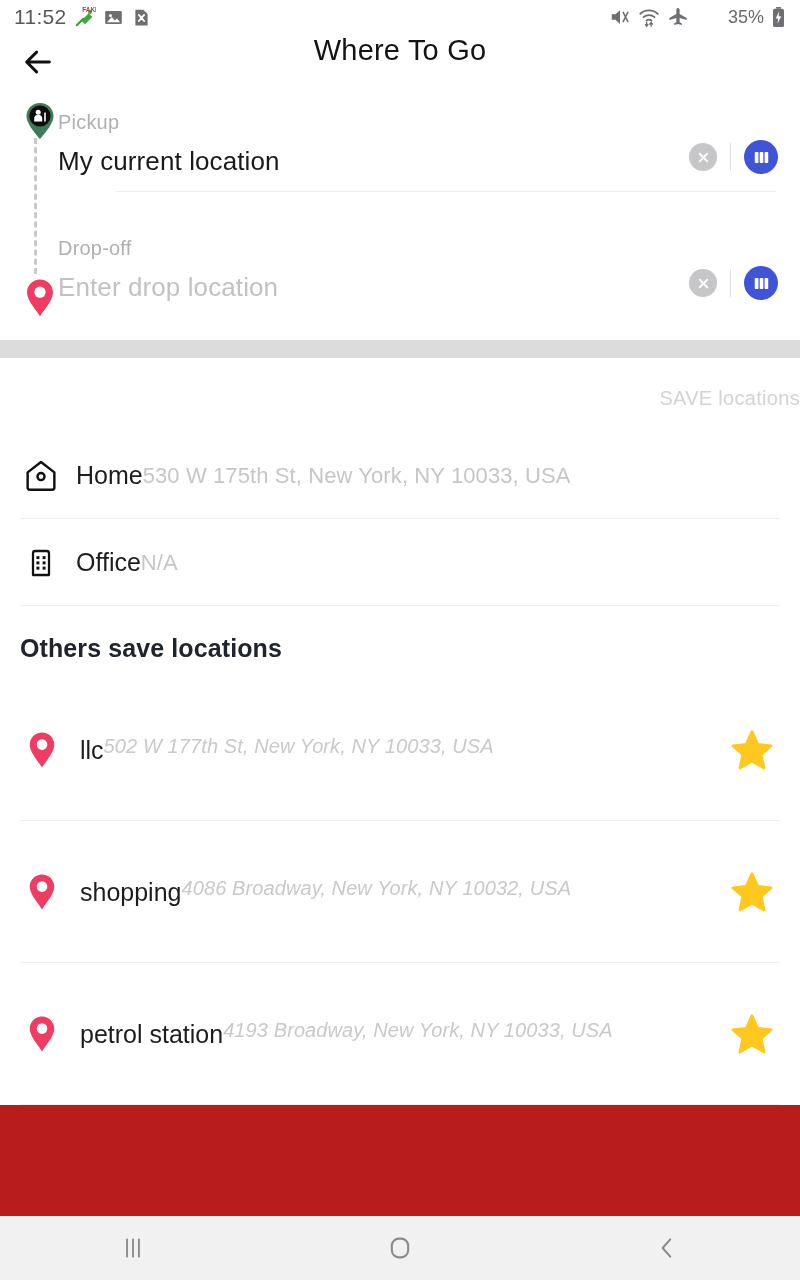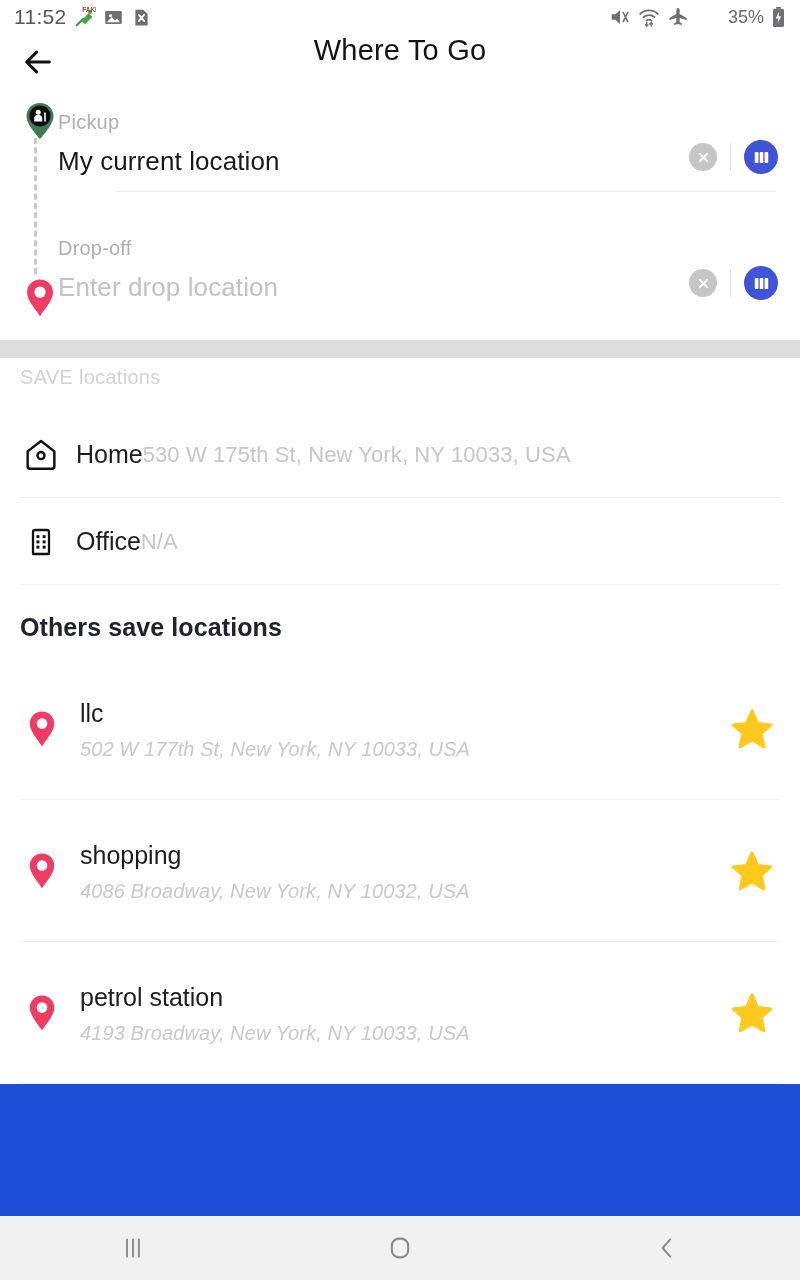--- a/index.html
+++ b/index.html
@@ -2,21 +2,21 @@
 <html><head>
 <meta charset="utf-8">
 <style>
   * { margin:0; padding:0; box-sizing:border-box; }
   html, body {
     width:800px; height:1280px;
     font-family:"Liberation Sans", sans-serif;
     background:#ffffff;
     overflow:hidden;
   }
-  .phone { position:relative; width:800px; height:1280px; background:#1d4ed8; }
+  .phone { position:relative; width:800px; height:1280px; background:#b91c1c; }
 
   
   .statusbar {
     height:34px; display:flex; align-items:center;
     padding:0 14px; background:#fff;
   }
   .sb-left { display:flex; align-items:center; gap:7px; }
   .sb-time { font-size:21px; color:#58585c; letter-spacing:.3px; }
   .sb-right { margin-left:auto; display:flex; align-items:center; gap:7px; }
   .sb-pct { font-size:18px; color:#6a6a6e;margin-left:32px; }
@@ -83,41 +83,41 @@
     position:absolute; left:58px; right:14px; bottom:0;
     height:1px; background:#ececee;
   }
 
   
   .gray-band { height:18px; background:#dcdcdc; }
 
   
   .section { background:#fff; }
   .sec-label-muted {
-    font-size:20px; color:#d3d3d6; padding:8px 0 0 20px; letter-spacing:.3px;
+    font-size:20px; color:#d3d3d6; padding:29px 0 0 20px; letter-spacing:.3px;text-align:right;
   }
   .sec-label-dark {
     font-size:25px; color:#20242e; font-weight:bold;
     padding:28px 6px 0 20px; letter-spacing:.1px;
   }
 
   .srow {
     position:relative; display:flex; align-items:center;
     padding:0 20px 0 20px; height:87px;
   }
   .srow-ico { width:42px; flex:none; display:flex; align-items:center; justify-content:center; }
   .srow-txt { margin-left:14px; display:flex; justify-content:center; }
   .srow-title { font-size:25px; color:#1d1d1f; line-height:1.25; }
   .srow-sub { font-size:22px; color:#c6c6c9; line-height:1.45; letter-spacing:.1px; }
   .srow-div { position:absolute; left:20px; right:20px; bottom:0; height:1px; background:#eeeef0; }
 
   
   .orow { position:relative; display:flex; align-items:center; padding:0 20px; height:142px; }
   .orow-ico { width:44px; flex:none; display:flex; align-items:center; justify-content:center; }
-  .orow-txt { margin-left:16px; flex:1; display:flex; flex-direction:column; }
+  .orow-txt { margin-left:16px; flex:1; display:flex; flex-direction:row; }
   .orow-title { font-size:25px; color:#1d1d1f; line-height:1.6; }
   .orow-sub { font-size:20px; color:#c9c9cc; line-height:1.6; letter-spacing:.1px;font-style:italic; }
   .orow-star { width:56px; flex:none; display:flex; align-items:center; justify-content:center; cursor:pointer; }
   .orow-div { position:absolute; left:20px; right:20px; bottom:0; height:1px; background:#f0f0f2; }
 
   
   .navbar {
     position:absolute; left:0; right:0; bottom:0; height:64px;
     background:#f1f1f1; display:flex; align-items:center;
   }

